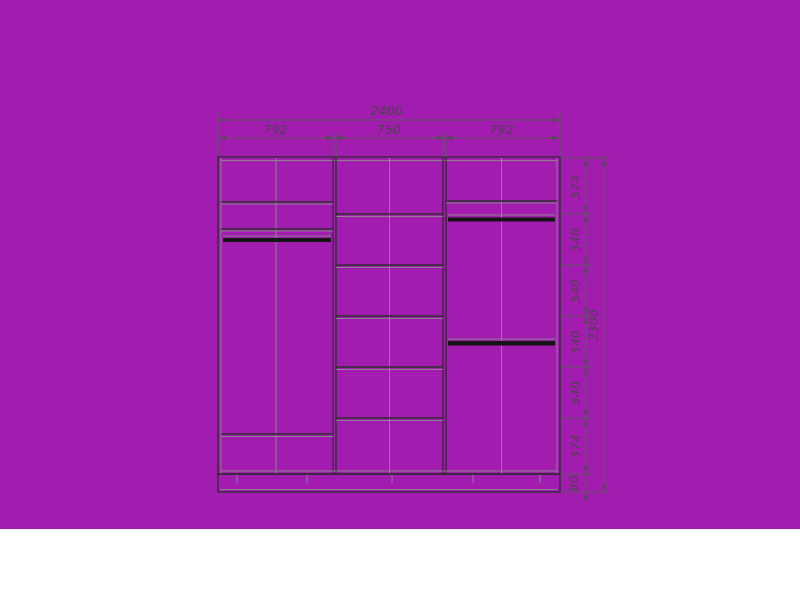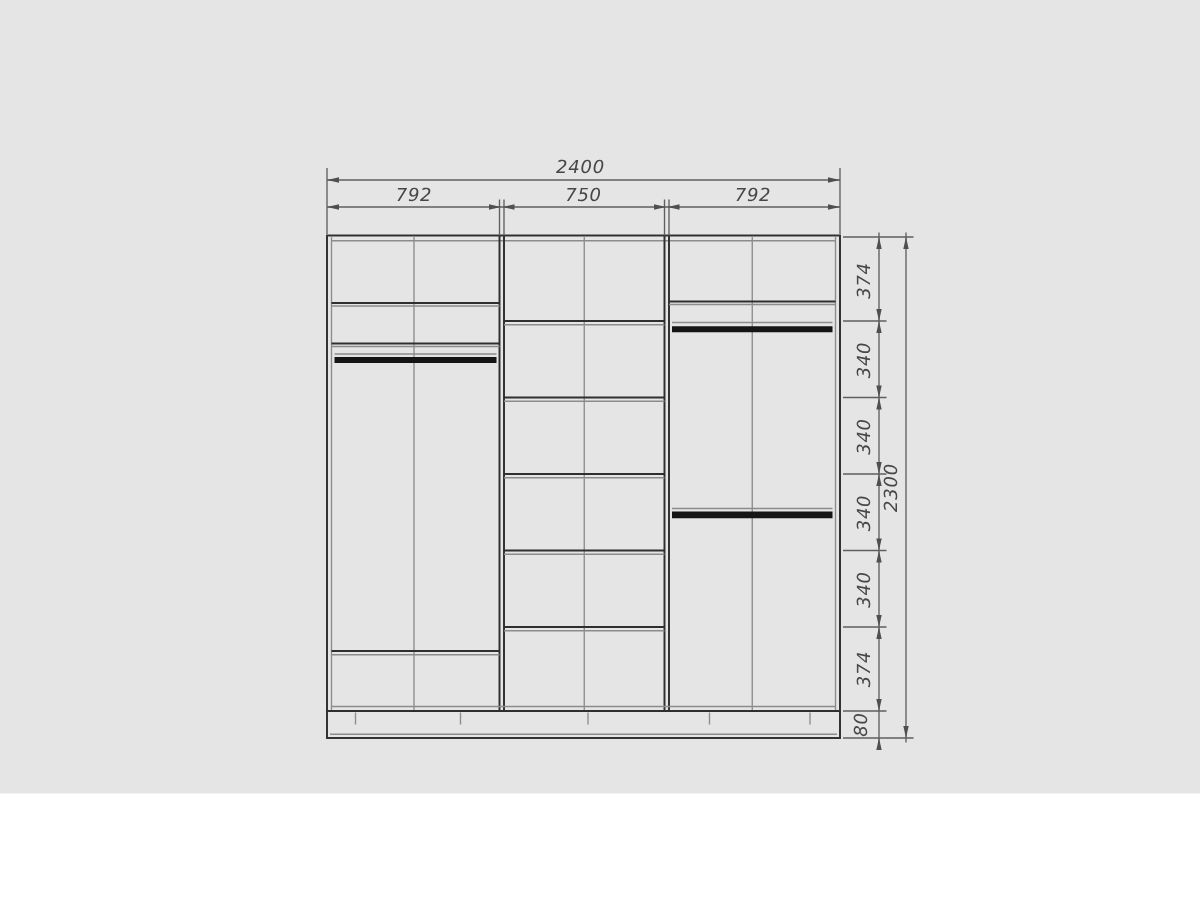--- a/index.html
+++ b/index.html
@@ -7,21 +7,21 @@
     padding: 0;
     background: #ffffff;
     width: 800px;
     height: 600px;
     overflow: hidden;
   }
   .canvas {
     position: relative;
     width: 800px;
     height: 529px;
-    background: #e5e5e5;
+    background: #a21caf;
     font-family: "DejaVu Sans", sans-serif;
     text-align: center;
   }
   svg { display: block; }
   .struct {
     stroke: #2f2f2f;
     stroke-width: 1.3;
     fill: none;
   }
   .struct-light {

